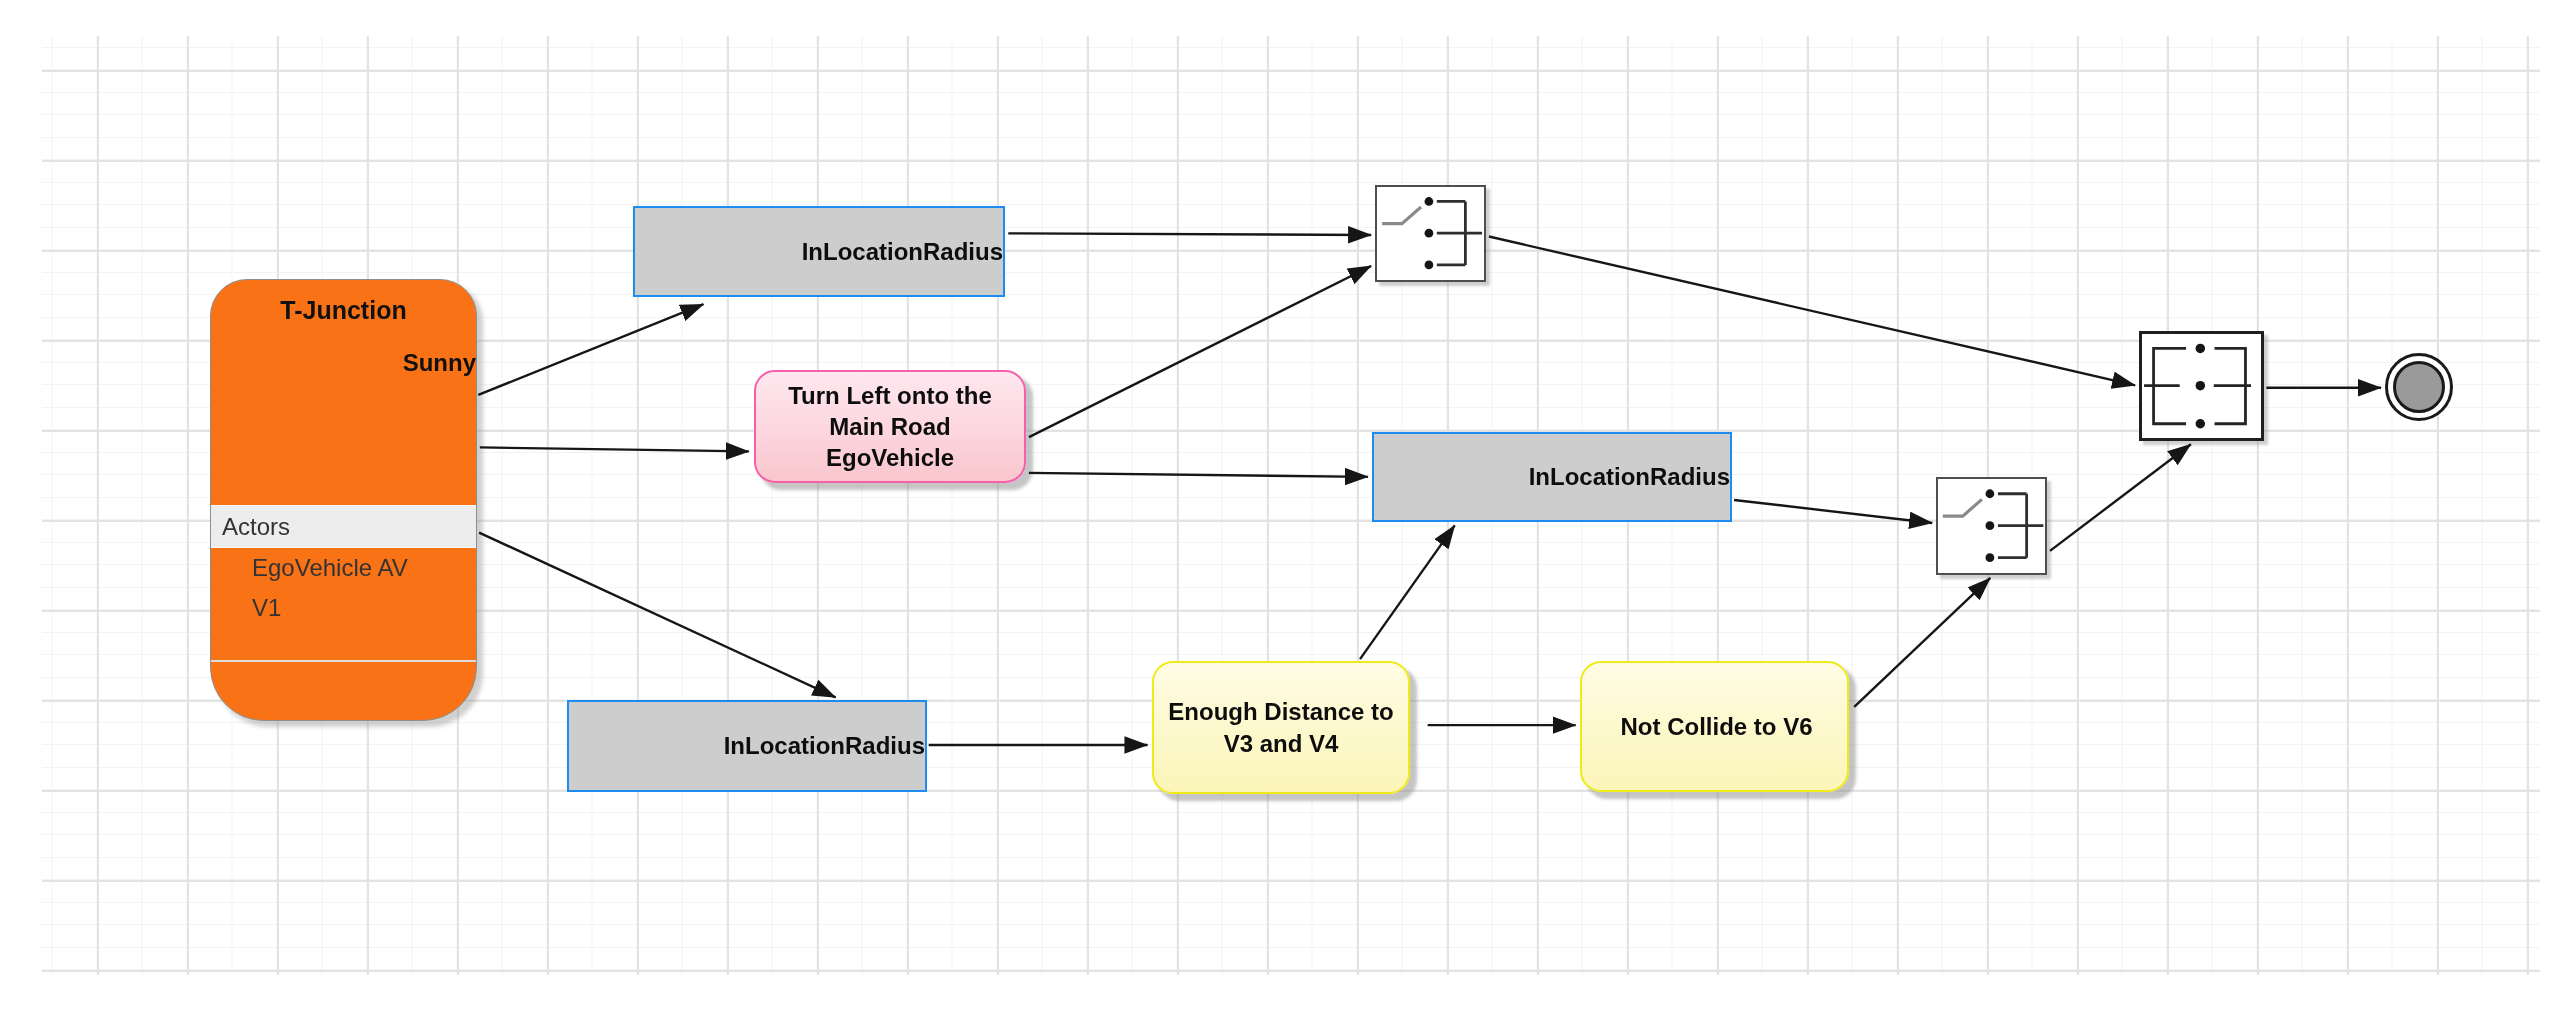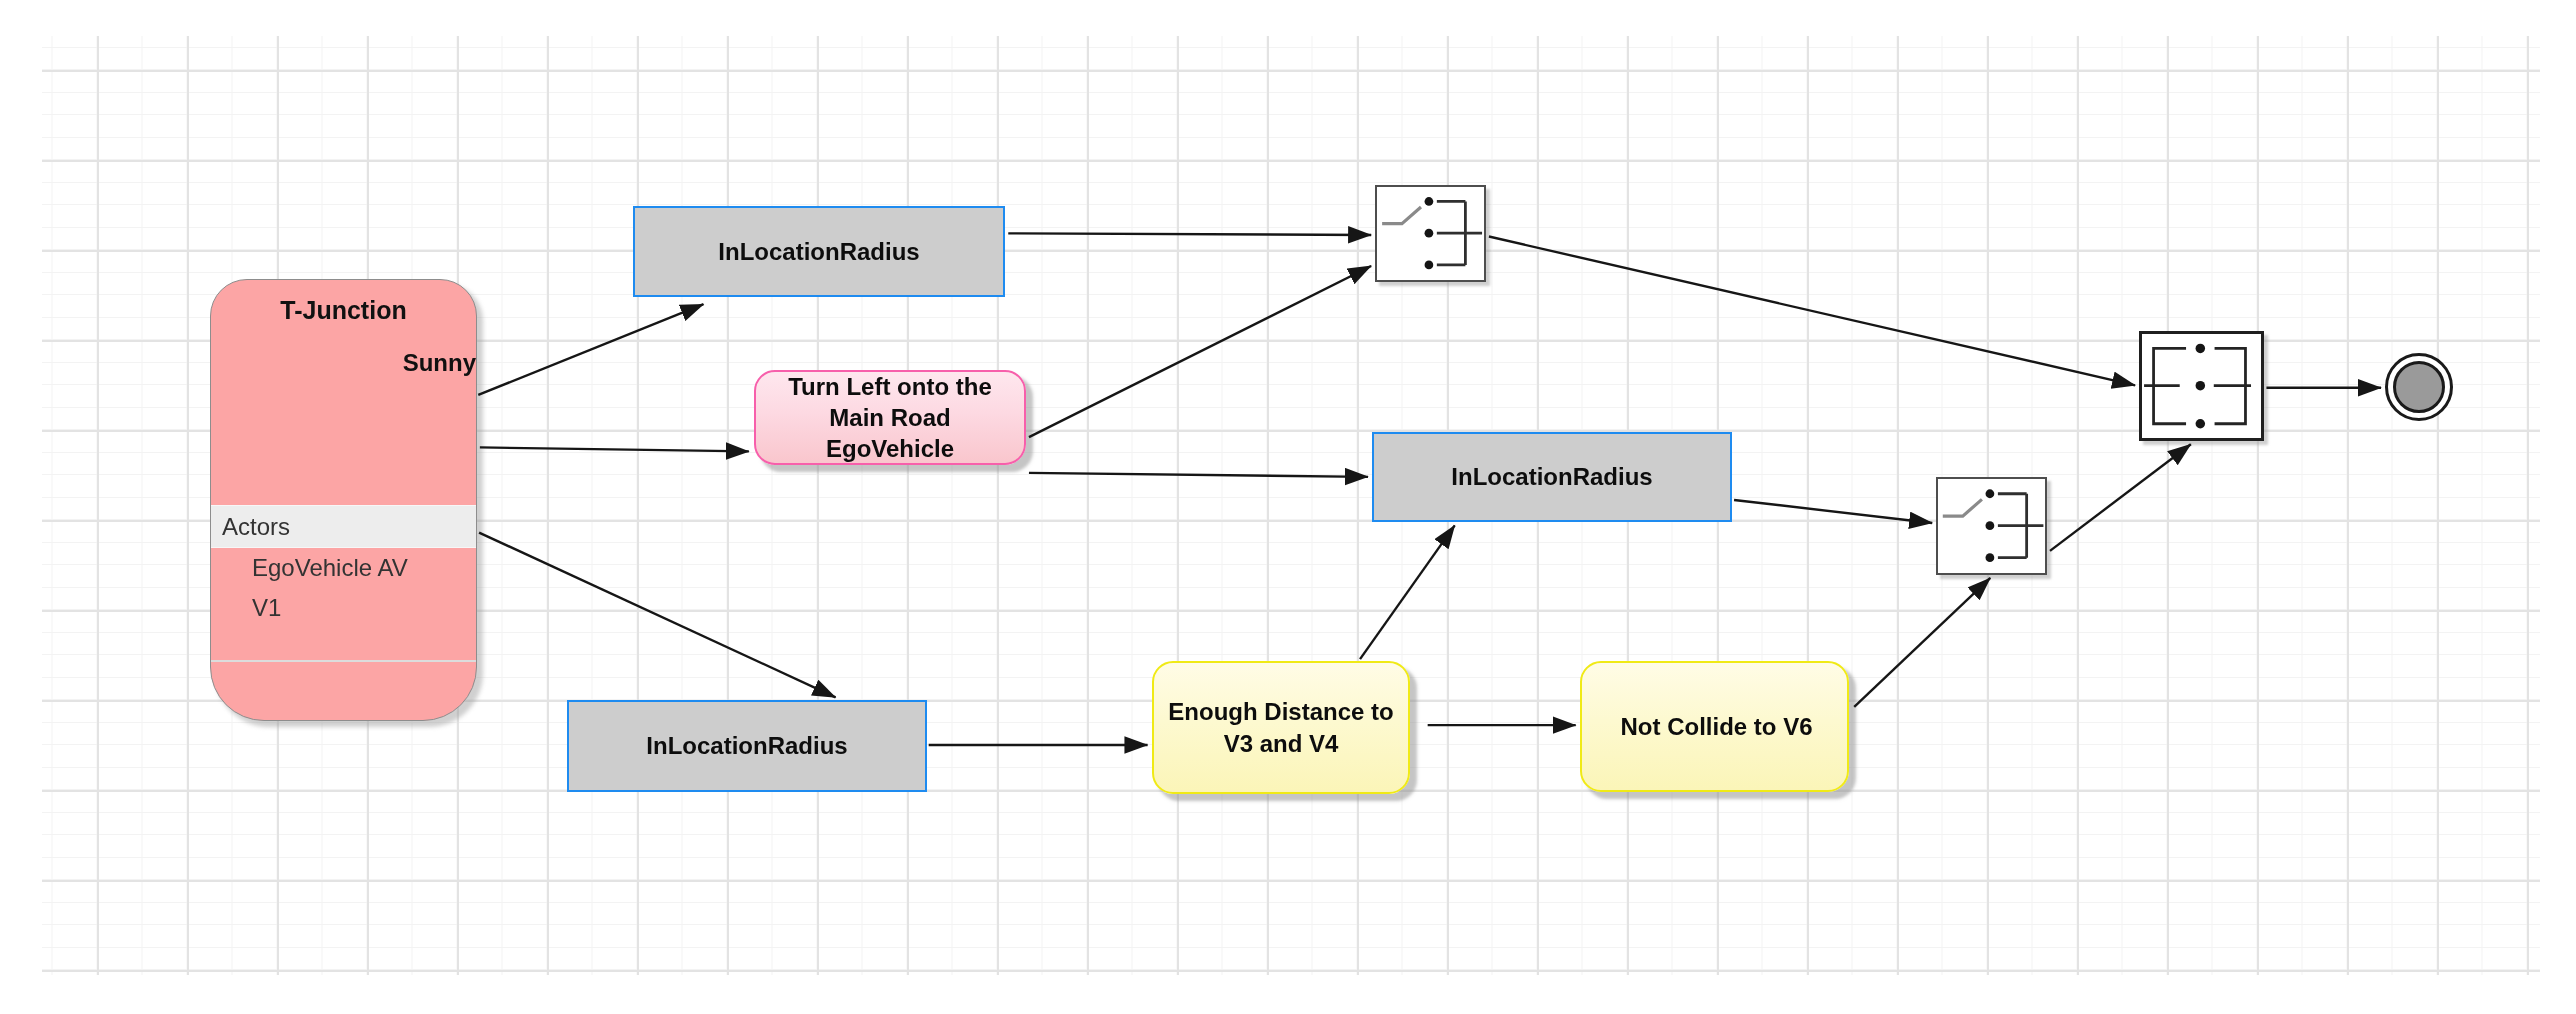--- a/index.html
+++ b/index.html
@@ -18,21 +18,21 @@
       repeating-linear-gradient(to right, #f3f3f3 0 0.8px, transparent 0.8px 22.5px),
       repeating-linear-gradient(to bottom, #f3f3f3 0 0.8px, transparent 0.8px 22.5px);
     background-position: 55px 34px, 55px 34px, 9.5px 11px, 9.5px 11px;
   }
   #edges { position:absolute; left:0; top:0; width:2576px; height:1015px; z-index:5; }
   .node { position:absolute; z-index:3; box-sizing:border-box; }
 
   
   .scenario {
     left:210px; top:279px; width:267px; height:442px;
-    background:#fca5a5; border:0.8px solid #8d8d8d;
+    background:#f97316; border:0.8px solid #8d8d8d;
     border-radius:37px 37px 54px 54px;
     box-shadow:5.6px 5.6px 4px rgba(150,150,150,0.45);
     color:#1a1a1a;
   }
   .scenario .title { position:absolute; top:16px; left:0; width:100%; text-align:center;
     font-size:25px; font-weight:bold; color:#111; }
   .scenario .subtitle { position:absolute; top:69px; left:0; width:100%; text-align:right;
     font-size:24px; font-weight:bold; color:#111; }
   .scenario .band {
     position:absolute; left:0; top:225px; width:100%; height:43px;
@@ -41,30 +41,30 @@
   }
   .scenario .band span { font-size:24px; color:#333; padding-left:11px; }
   .scenario .actor-list { position:absolute; left:0; top:268px; width:100%; }
   .scenario .actor-row { height:40px; line-height:40px; font-size:24px; color:#333; padding-left:41px; }
   .scenario .divider { position:absolute; left:0; top:380px; width:100%; height:0;
     border-top:2.4px solid #dcdcdc; }
 
   
   .cond {
     background:#cdcdcd; border:2.4px solid #1e8bf0;
-    display:flex; align-items:center; justify-content:center;
+    display:flex; align-items:center; justify-content:flex-end;
     font-size:24px; font-weight:bold; color:#0d0d0d; text-align:center;
   }
   #cond-top    { left:633px;  top:206px; width:372px; height:91px; }
   #cond-mid    { left:1372px; top:432px; width:360px; height:90px; }
   #cond-bottom { left:567px;  top:700px; width:360px; height:92px; }
 
   
   .action {
-    left:754px; top:370px; width:272px; height:95px;
+    left:754px; top:370px; width:272px; height:113px;
     background:linear-gradient(180deg, #fee7ee 0%, #fdd9e2 45%, #f9c6cd 100%);
     border:2.4px solid #f75fab; border-radius:21px;
     box-shadow:6.4px 6.4px 3.2px rgba(140,140,140,0.5);
     display:flex; align-items:center; justify-content:center;
     font-size:24px; font-weight:bold; color:#0d0d0d; text-align:center;
     line-height:31px; padding:0 14.3px;
   }
 
   
   .outcome {

